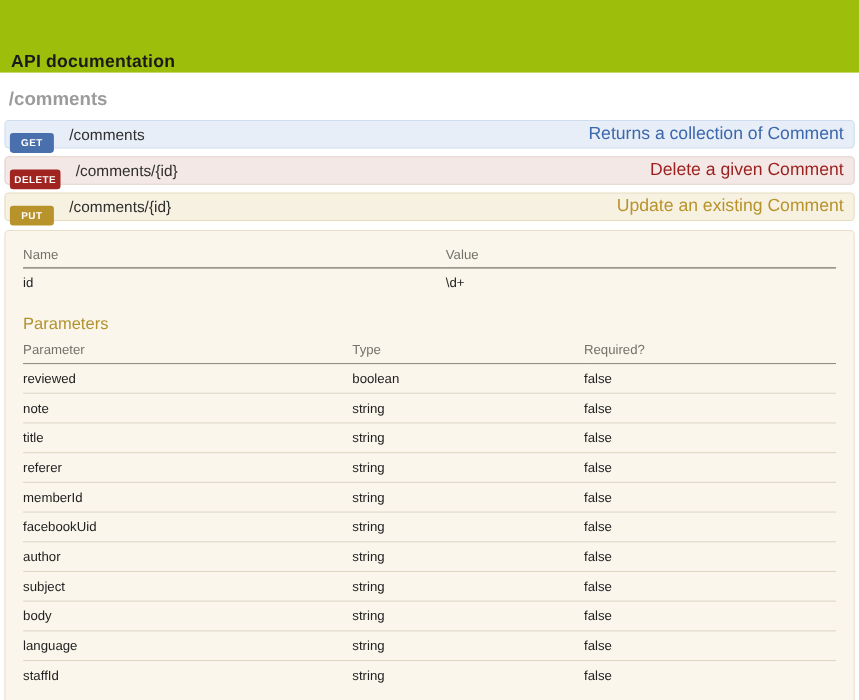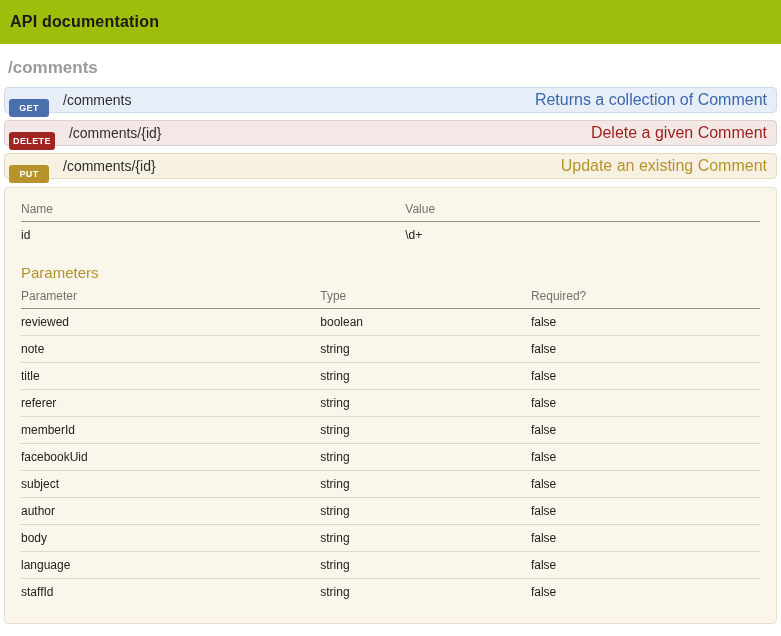--- a/index.html
+++ b/index.html
@@ -5,23 +5,23 @@
   * { box-sizing: border-box; margin: 0; padding: 0; }
   html, body { width: 781px; }
   body {
     background: #ffffff;
     font-family: "Liberation Sans", sans-serif;
     color: #222;
   }
   
   .app-header {
     background: #9dbe0a;
-    height: 44px;
+    height: 66px;
     display: flex;
-    align-items: center;
+    align-items: flex-end;
     padding-left: 10px;
   }
   .app-header h1 {
     font-size: 16px;
     font-weight: bold;
     color: #1a1a1a;
     letter-spacing: 0.2px;
   }
   
   .main { padding: 0 4px; }
@@ -197,26 +197,26 @@
             <td>memberId</td>
             <td>string</td>
             <td>false</td>
           </tr>
           <tr>
             <td>facebookUid</td>
             <td>string</td>
             <td>false</td>
           </tr>
           <tr>
+            <td>author</td>
+            <td>string</td>
+            <td>false</td>
+          </tr>
+          <tr>
             <td>subject</td>
-            <td>string</td>
-            <td>false</td>
-          </tr>
-          <tr>
-            <td>author</td>
             <td>string</td>
             <td>false</td>
           </tr>
           <tr>
             <td>body</td>
             <td>string</td>
             <td>false</td>
           </tr>
           <tr>
             <td>language</td>

